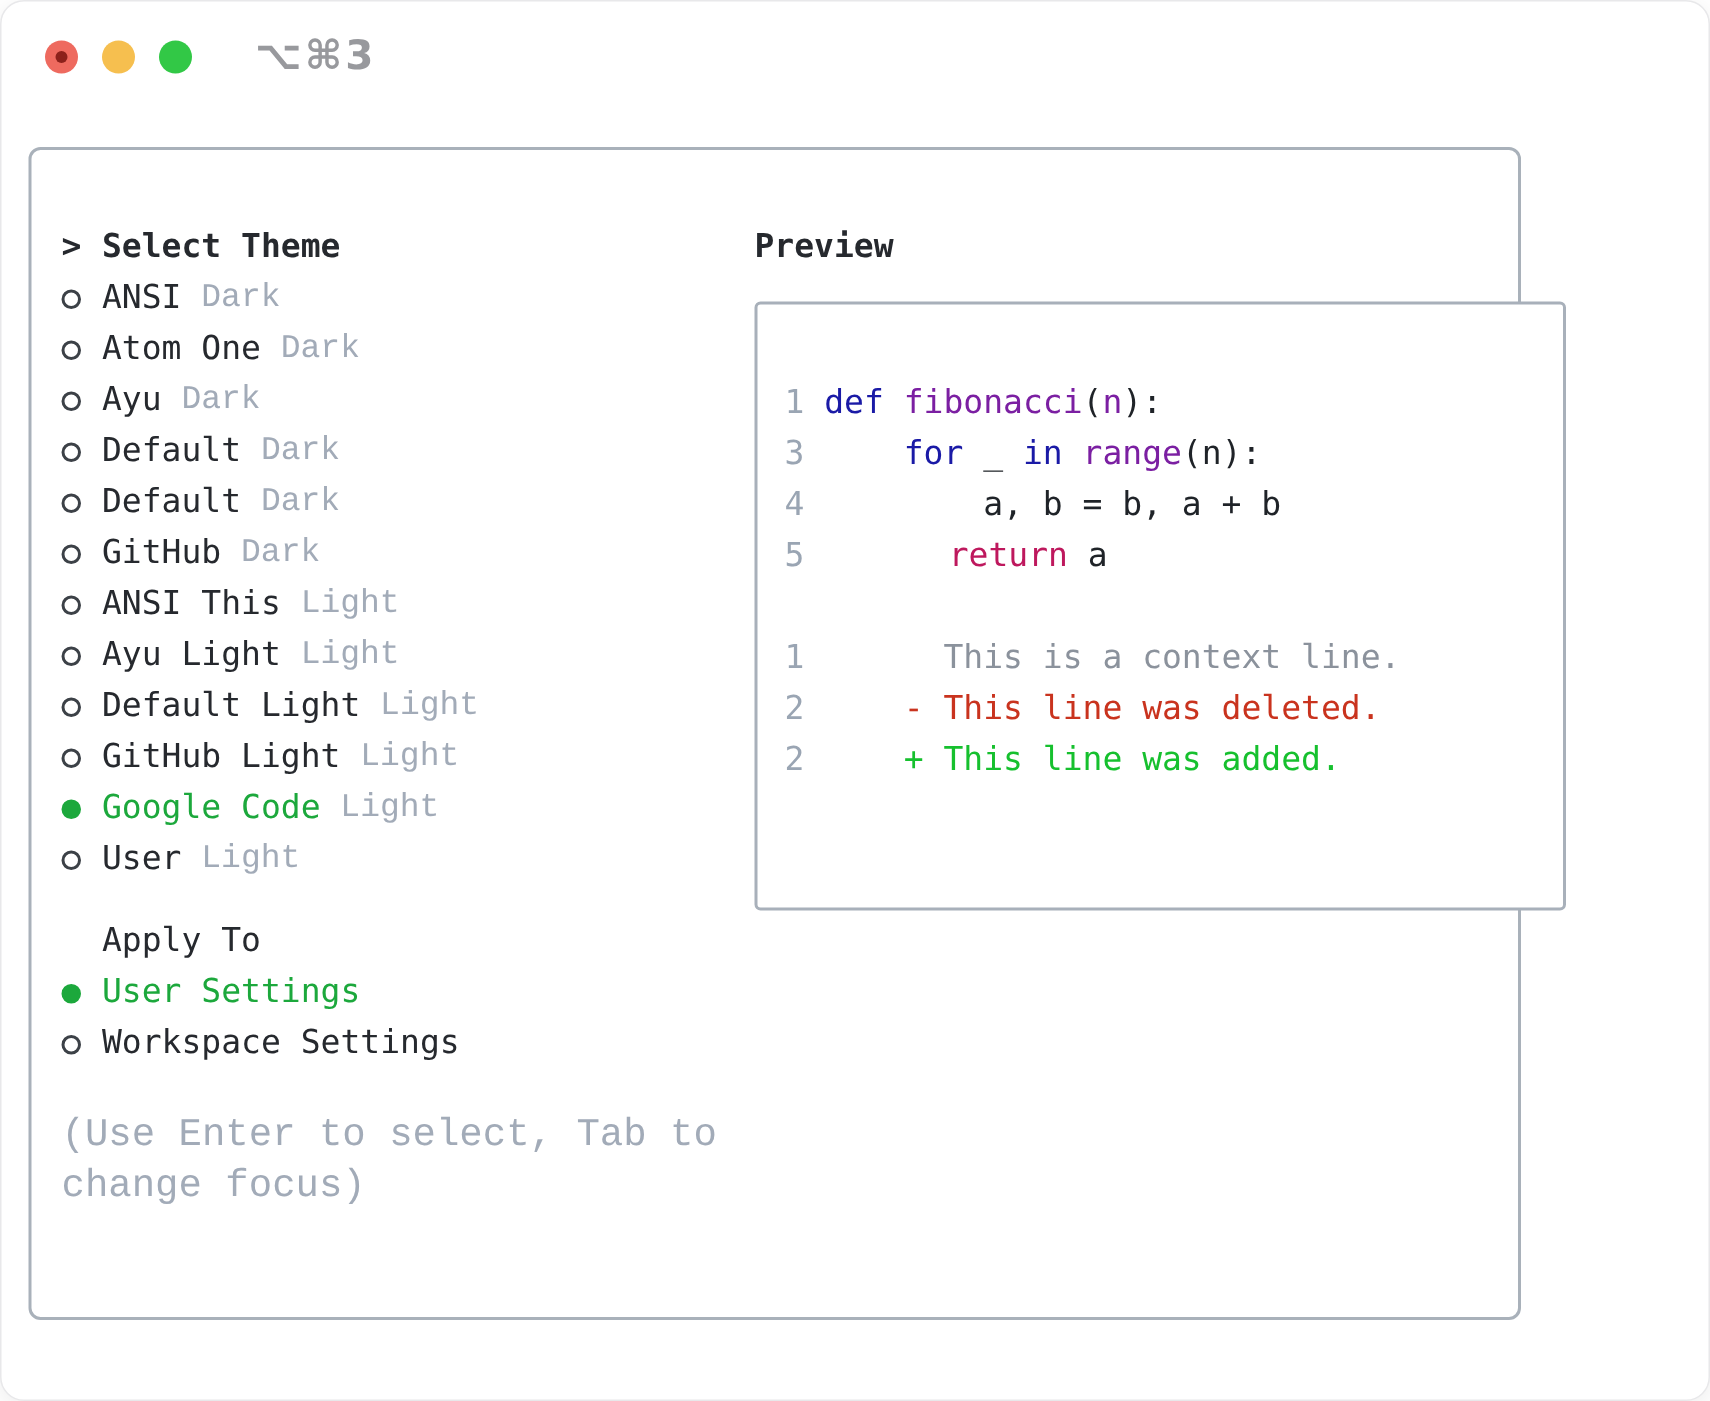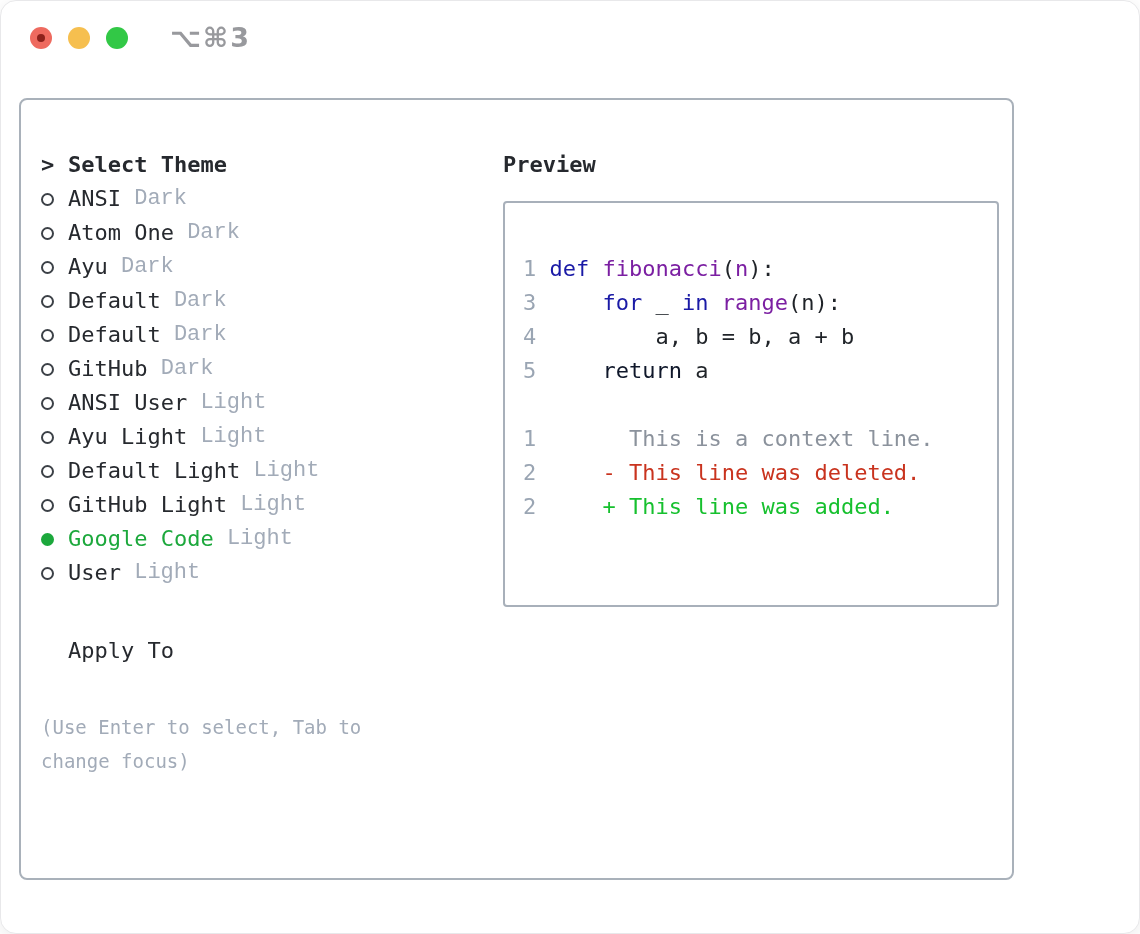--- a/index.html
+++ b/index.html
@@ -19,26 +19,26 @@
   .row{height:34px;display:flex;align-items:center;font-size:22px;line-height:34px;}
   .slot{width:27px;flex:0 0 27px;display:flex;align-items:center;}
   .prefix{font-weight:bold;color:var(--dark);font-size:22px;}
   .hdr{font-weight:bold;color:var(--dark);white-space:pre;}
   .hdr2{color:var(--dark);white-space:pre;}
   .label{white-space:pre;color:var(--dark);}
   .label.sel{color:var(--accent);}
   .muted{white-space:pre;color:var(--muted);font-family:Liberation Mono, monospace;}
   .dot{width:13px;height:13px;border-radius:50%;border:2px solid #3c4147;box-sizing:border-box;}
   .dot.filled{background:var(--accent);border-color:var(--accent);}
-  .apply-block{margin-top:44px;}
-  .help{margin-top:42px;width:30ch;font-size:19px;line-height:34px;color:var(--muted);}
+  .apply-block{margin-top:21px;}
+  .help{margin-top:26px;width:30ch;font-size:26px;line-height:34px;color:var(--muted);font-family:Liberation Mono, monospace;}
   
   .right-col{position:absolute;left:482px;top:48px;}
   .preview-title{font-size:22px;line-height:34px;font-weight:bold;color:var(--dark);}
-  .preview-box{margin-top:19px;width:496px;height:406px;border:2px solid var(--preview-border);
+  .preview-box{margin-top:19px;width:541px;height:406px;border:2px solid var(--preview-border);
                border-radius:4px;box-sizing:border-box;padding:49px 0 0 18px;overflow:hidden;background:#fff;}
   .code-line{font-size:22px;line-height:34px;white-space:pre;}
 </style>
 </head>
 <body>
 
 <div class="window">
   <div class="lights" id="traffic-lights">
       <span class="light" style="background: rgb(238, 106, 95);">
         <span class="inner" style="background: rgb(140, 33, 27);"></span>
@@ -97,21 +97,21 @@
             <span class="slot">
               <span class="dot"></span>
             </span>
             <span class="label">GitHub</span>
             <span class="muted"> Dark</span>
           </div>
           <div class="row">
             <span class="slot">
               <span class="dot"></span>
             </span>
-            <span class="label">ANSI User</span>
+            <span class="label">ANSI This</span>
             <span class="muted"> Light</span>
           </div>
           <div class="row">
             <span class="slot">
               <span class="dot"></span>
             </span>
             <span class="label">Ayu Light</span>
             <span class="muted"> Light</span>
           </div>
           <div class="row">
@@ -142,33 +142,47 @@
             <span class="label">User</span>
             <span class="muted"> Light</span>
           </div>
         </div>
 
       <div class="apply-block">
         <div class="row">
           <span class="slot"></span>
           <span class="hdr2">Apply To</span>
         </div>
+        <div id="apply-list">
+            <div class="row">
+              <span class="slot">
+                <span class="dot filled"></span>
+              </span>
+              <span class="label sel">User Settings</span>
+            </div>
+            <div class="row">
+              <span class="slot">
+                <span class="dot"></span>
+              </span>
+              <span class="label">Workspace Settings</span>
+            </div>
+          </div>
       </div>
 
       <div class="help">(Use Enter to select, Tab to change focus)</div>
     </div>
 
     <div class="right-col">
       <div class="preview-title">Preview</div>
       <div class="preview-box">
         <div id="code-block">
             <div class="code-line"><span style="color: rgb(154, 165, 179);">1</span> <span style="color: rgb(26, 26, 166);">def</span><span style="color: rgb(31, 35, 40);"> </span><span style="color: rgb(123, 31, 162);">fibonacci</span><span style="color: rgb(31, 35, 40);">(</span><span style="color: rgb(123, 31, 162);">n</span><span style="color: rgb(31, 35, 40);">):</span></div>
             <div class="code-line"><span style="color: rgb(154, 165, 179);">3</span> <span style="color: rgb(31, 35, 40);">    </span><span style="color: rgb(26, 26, 166);">for</span><span style="color: rgb(31, 35, 40);"> _ </span><span style="color: rgb(26, 26, 166);">in</span><span style="color: rgb(31, 35, 40);"> </span><span style="color: rgb(123, 31, 162);">range</span><span style="color: rgb(31, 35, 40);">(n):</span></div>
             <div class="code-line"><span style="color: rgb(154, 165, 179);">4</span> <span style="color: rgb(31, 35, 40);">        a, b = b, a + b</span></div>
-            <div class="code-line"><span style="color: rgb(154, 165, 179);">5</span> <span style="color: rgb(31, 35, 40);">    </span><span style="color: #0f172a;">return</span><span style="color: rgb(31, 35, 40);"> a</span></div>
+            <div class="code-line"><span style="color: rgb(154, 165, 179);">5</span> <span style="color: rgb(31, 35, 40);">    </span><span style="color: #be185d; margin-left: 30px;">return</span><span style="color: rgb(31, 35, 40);"> a</span></div>
             <div class="code-line"><span style="color: rgb(154, 165, 179);"> </span> &nbsp;</div>
             <div class="code-line"><span style="color: rgb(154, 165, 179);">1</span> <span style="color: rgb(139, 146, 156);">      This is a context line.</span></div>
             <div class="code-line"><span style="color: rgb(154, 165, 179);">2</span> <span style="color: rgb(201, 51, 30);">    - This line was deleted.</span></div>
             <div class="code-line"><span style="color: rgb(154, 165, 179);">2</span> <span style="color: rgb(22, 192, 46);">    + This line was added.</span></div>
           </div>
       </div>
     </div>
 
   </div>
 </div>

